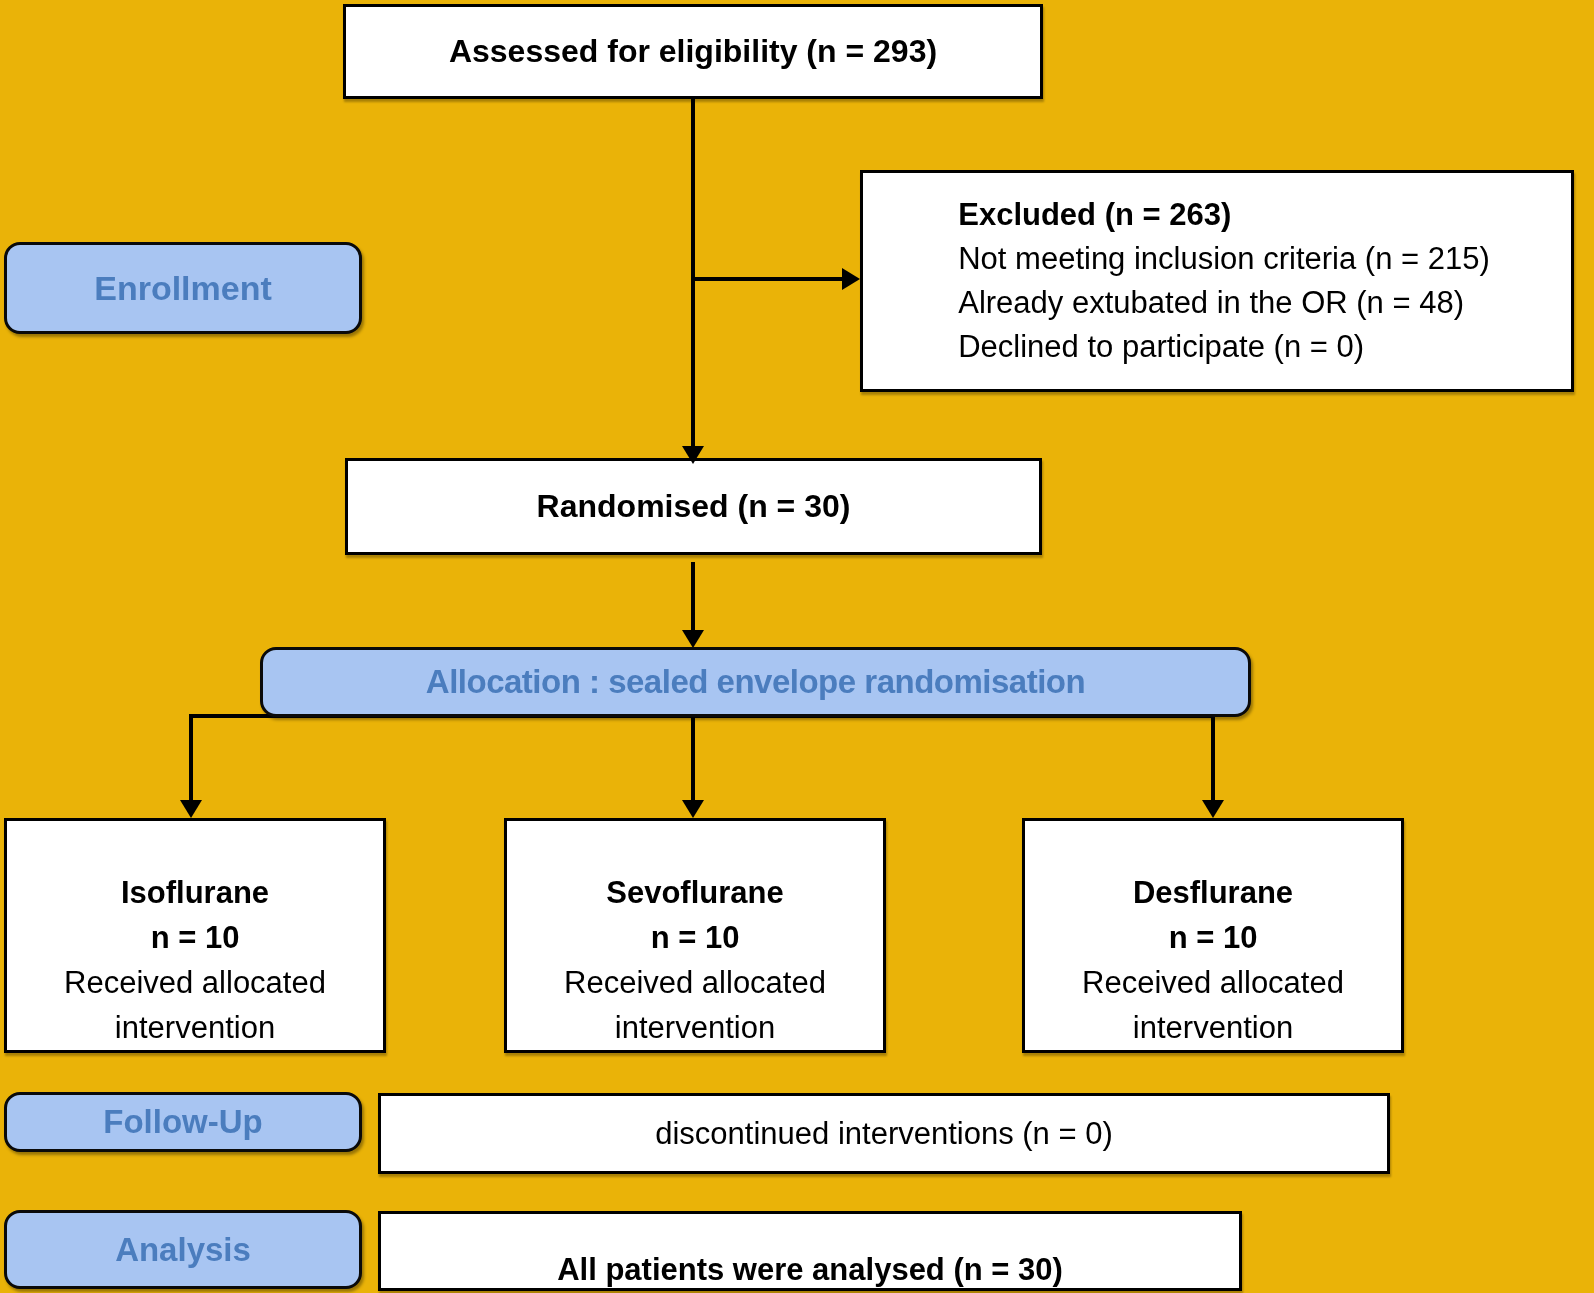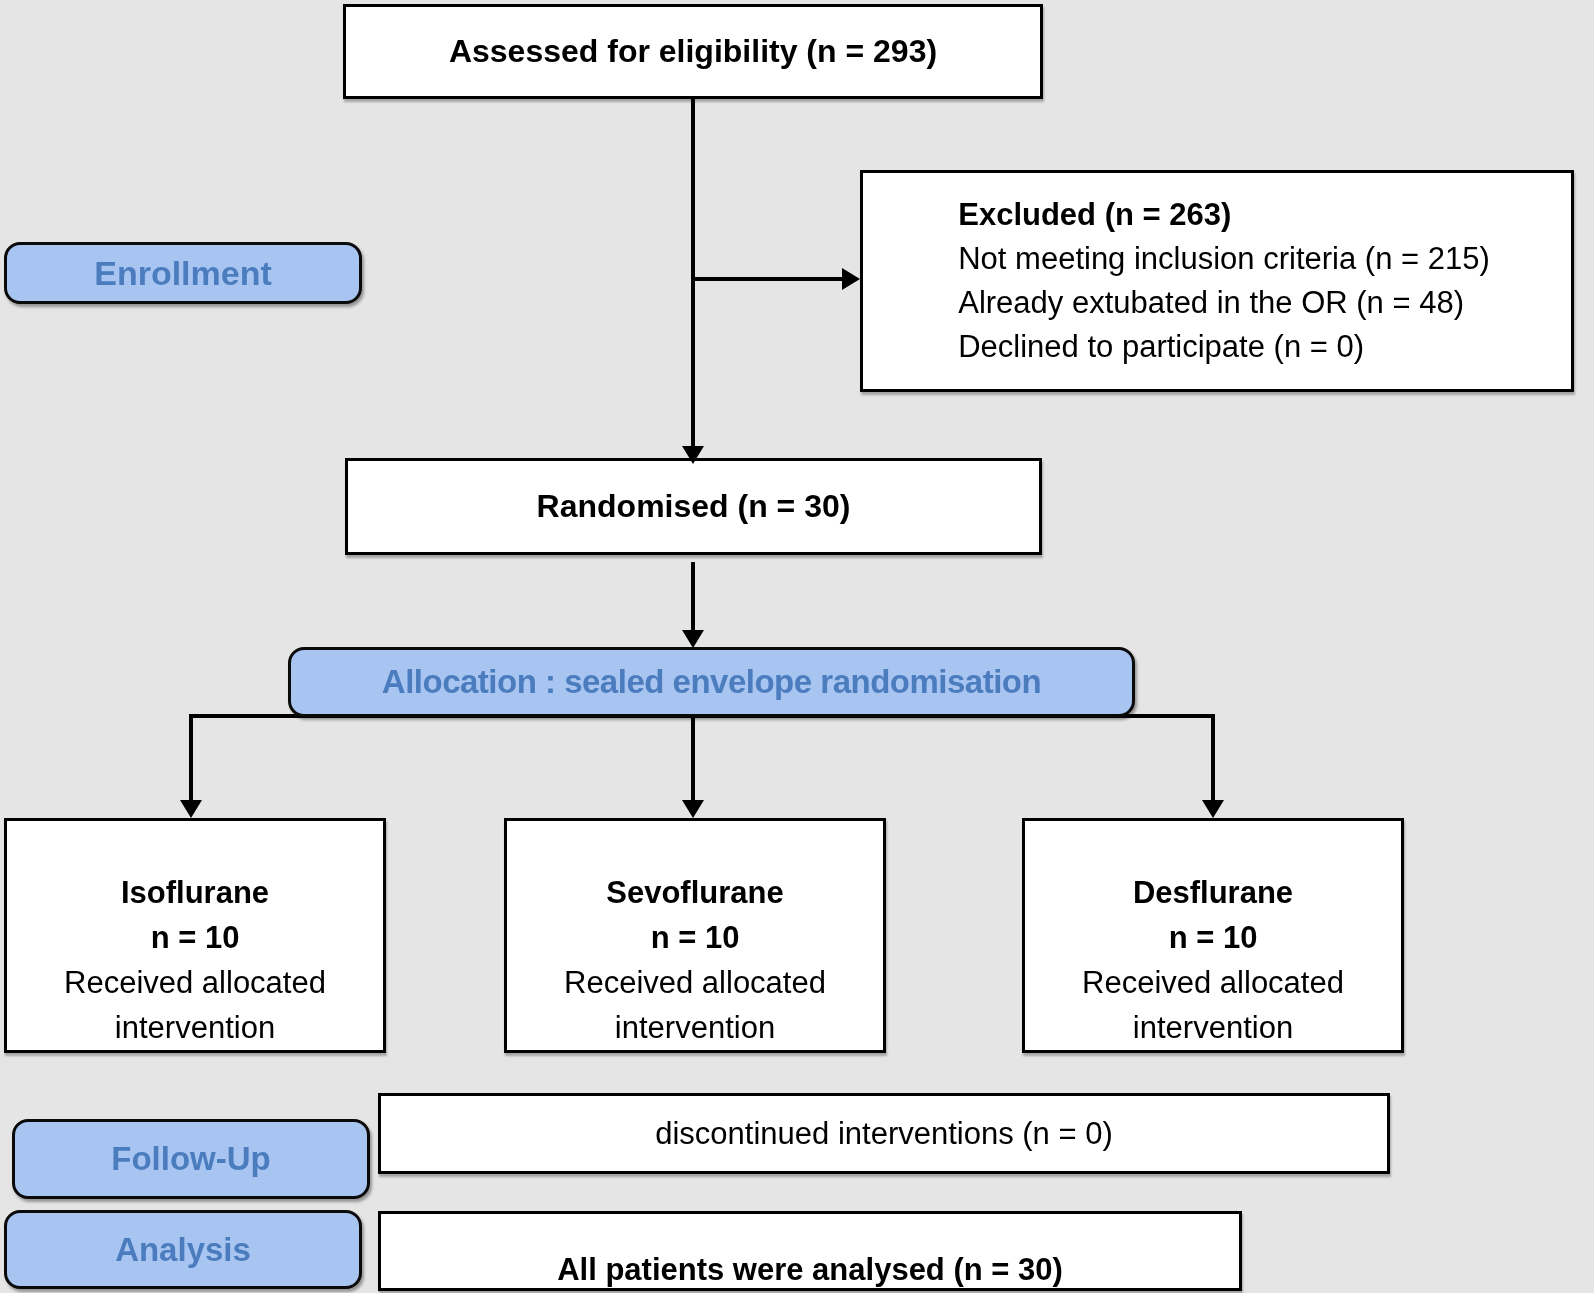--- a/index.html
+++ b/index.html
@@ -1,19 +1,19 @@
 <!DOCTYPE html>
 <html><head>
 <meta charset="utf-8">
 <style>
   html,body{margin:0;padding:0;background:#ffffff;}
   #canvas{
     position:relative;
     width:1594px;height:1293px;
-    background:#e5e5e5;
+    background:#eab308;
     font-family:"Liberation Sans","DejaVu Sans",sans-serif;
     color:#000;
     overflow:hidden;
   }
   .box{
     position:absolute;
     background:#fff;
     border:3px solid #000;
     box-sizing:border-box;
     display:flex;align-items:center;justify-content:center;
@@ -44,29 +44,29 @@
   .arrow-right{
     position:absolute;width:0;height:0;z-index:1;
     border-top:11px solid transparent;
     border-bottom:11px solid transparent;
     border-left:18px solid #000;
   }
   .fs-main{font-size:32px;}
   #assessed-box{left:343px;top:4px;width:700px;height:95px;}
   #excluded-box{left:860px;top:170px;width:714px;height:222px;align-items:flex-start;justify-content:center;}
   #excluded-inner{text-align:left;padding:20px 10px 0 24px;line-height:44px;font-size:31px;}
-  #enrollment-pill{left:4px;top:242px;width:358px;height:62px;font-size:34px;}
+  #enrollment-pill{left:4px;top:242px;width:358px;height:92px;font-size:34px;}
   #randomised-box{left:345px;top:458px;width:697px;height:97px;}
-  #allocation-pill{left:288px;top:647px;width:847px;height:70px;font-size:33px;letter-spacing:-0.5px;}
+  #allocation-pill{left:260px;top:647px;width:991px;height:70px;font-size:33px;letter-spacing:-0.5px;}
   .arm-box{top:818px;width:382px;height:235px;align-items:flex-end;}
   .arm-inner{line-height:45px;font-size:31px;padding:22px 14px 0 14px;}
   #arm-0{left:4px;}
   #arm-1{left:504px;}
   #arm-2{left:1022px;}
-  #followup-pill{left:12px;top:1092px;width:358px;height:80px;font-size:33px;margin-top:27px;}
+  #followup-pill{left:4px;top:1092px;width:358px;height:60px;font-size:33px;}
   #followup-box{left:378px;top:1093px;width:1012px;height:81px;font-size:31px;}
   #analysis-pill{left:4px;top:1210px;width:358px;height:79px;font-size:33px;}
   #analysis-box{left:378px;top:1211px;width:864px;height:80px;font-size:31px;font-weight:bold;align-items:flex-end;}
 </style>
 </head>
 <body>
 
 <div id="canvas">
 
   <div class="line" style="left:691px;top:99px;width:4px;height:348px;"></div>

